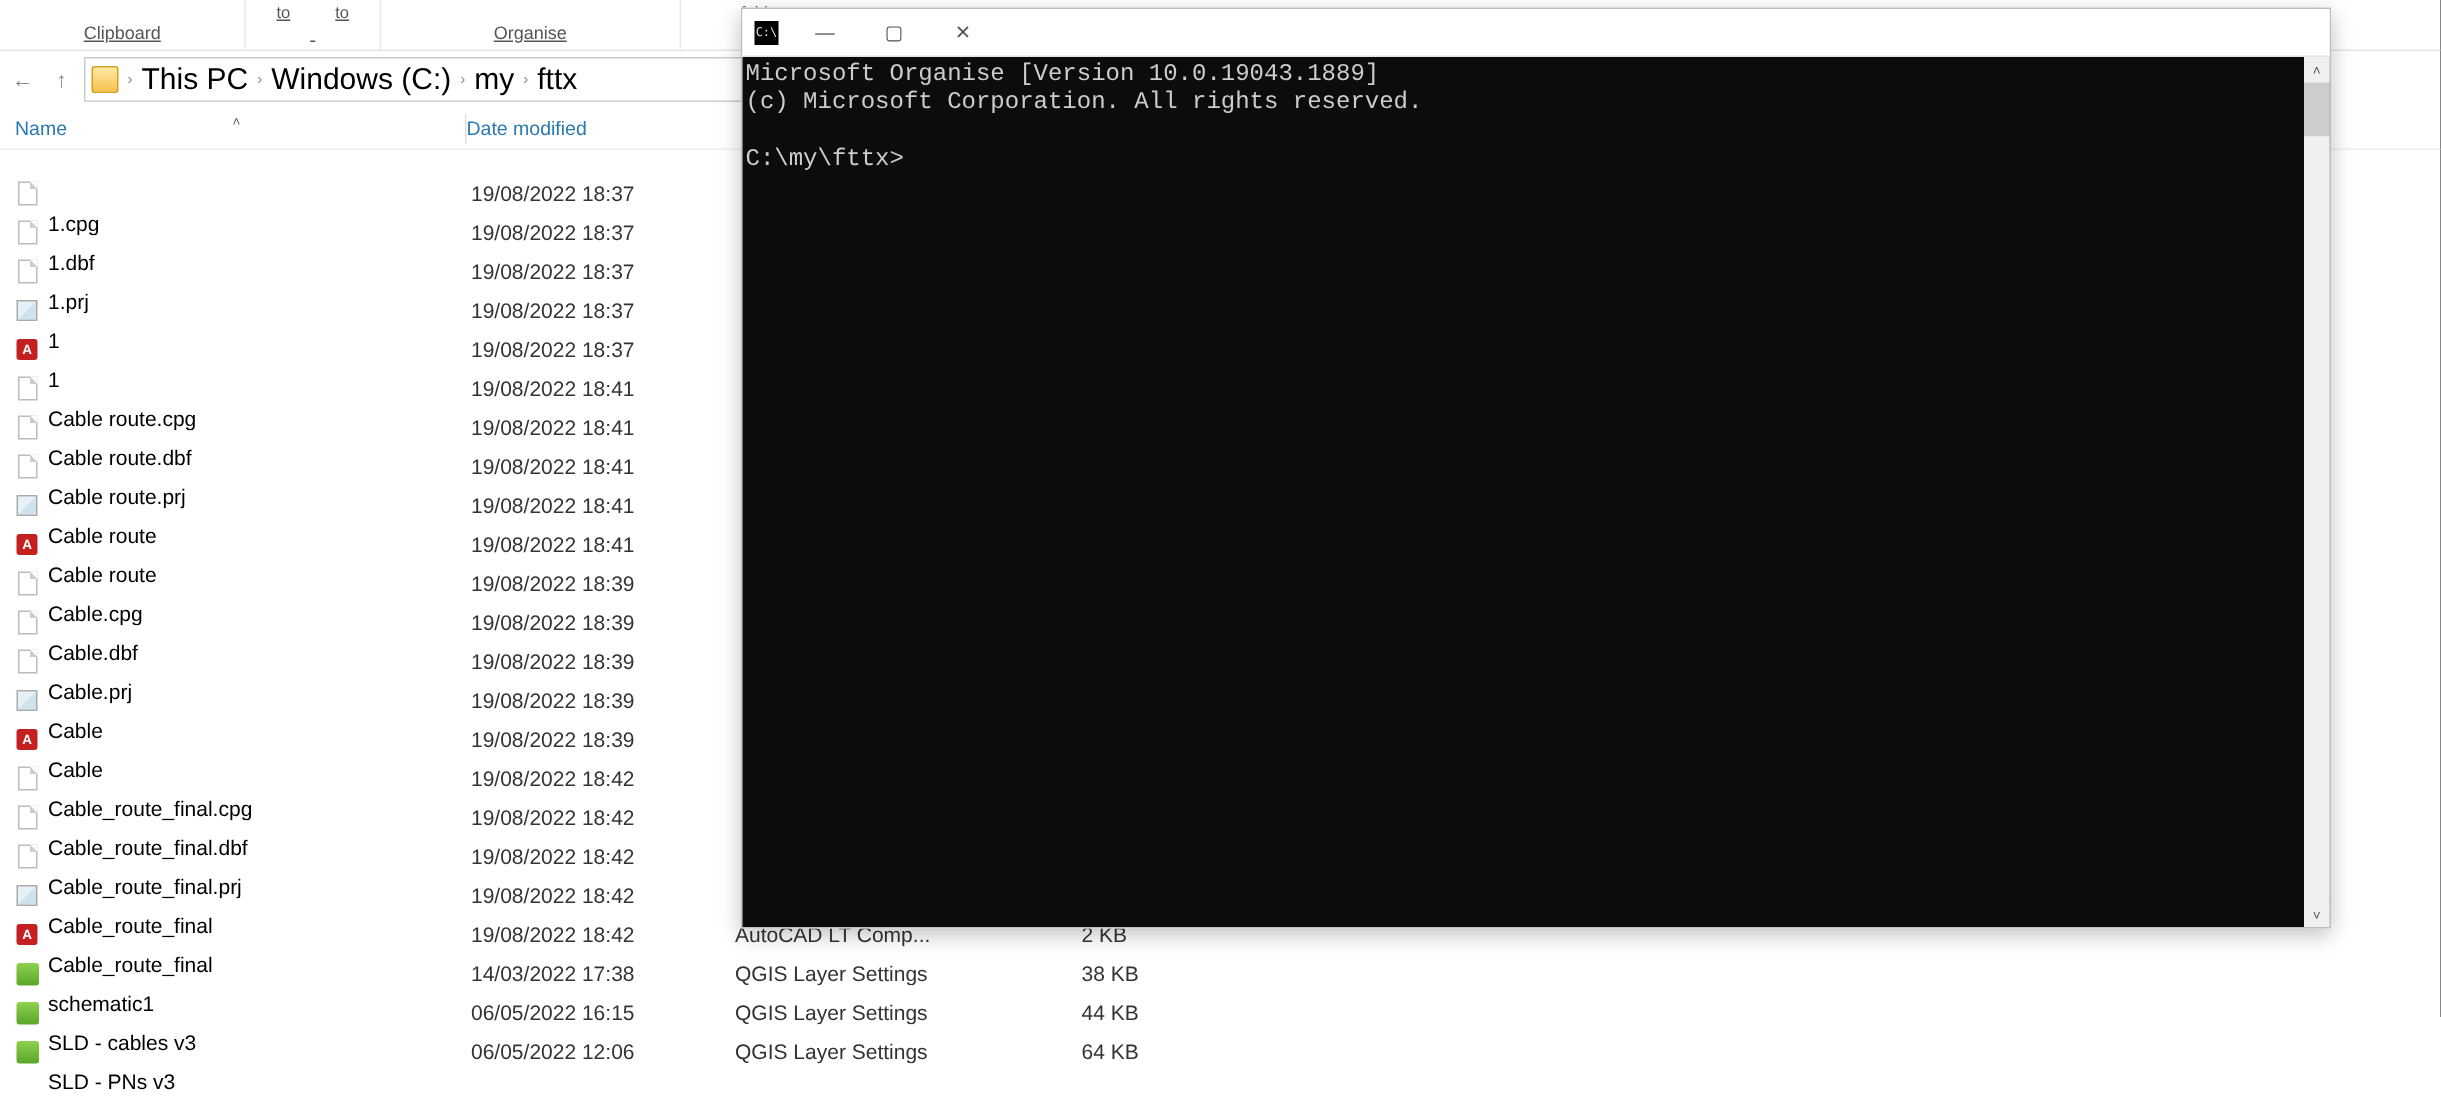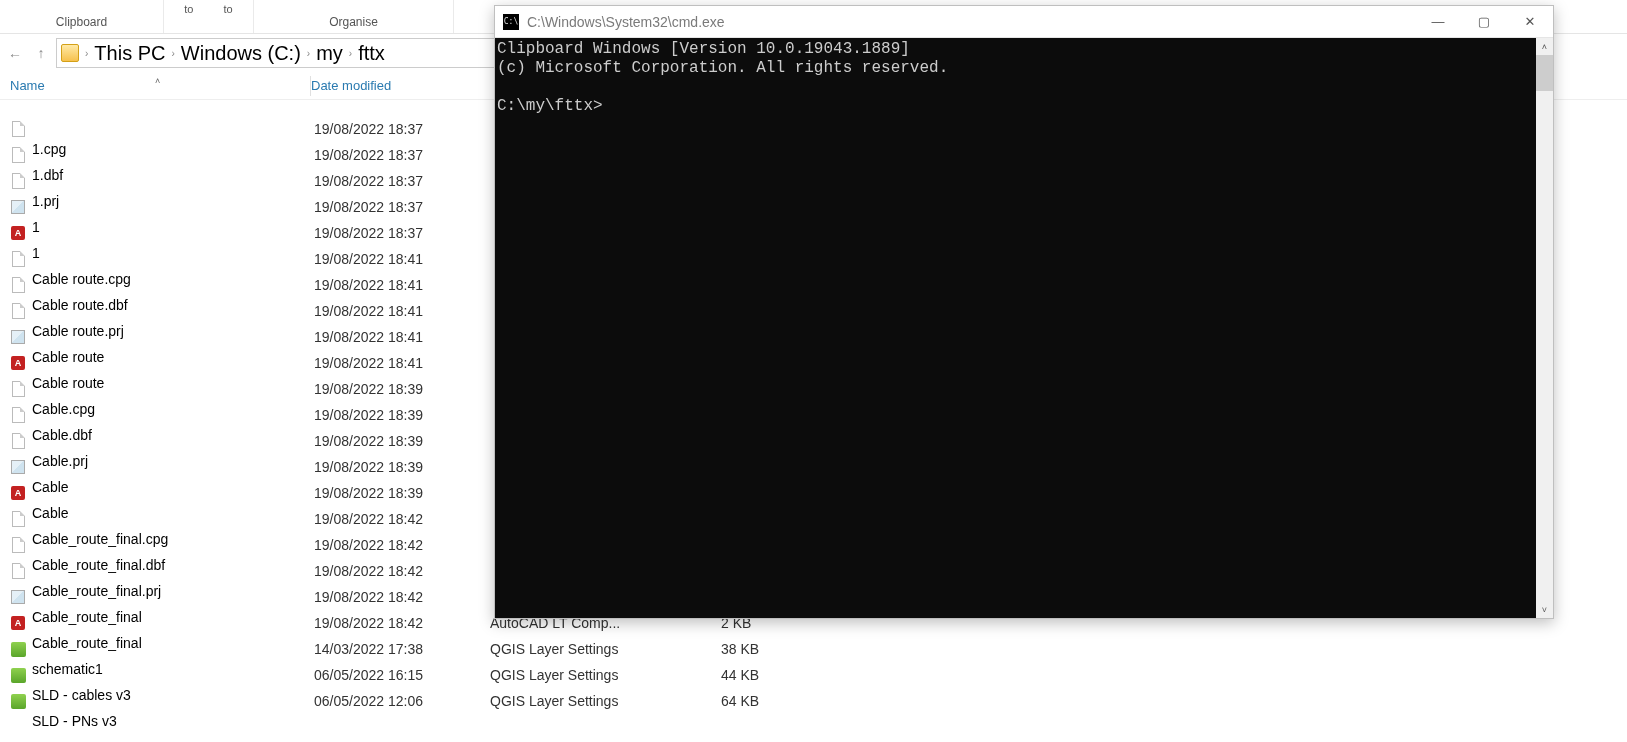--- a/index.html
+++ b/index.html
@@ -22,20 +22,21 @@
     font-size: 12px;
     color: #555;
   }
   .ribbon-group {
     display: flex;
     flex-direction: column;
     align-items: center;
     justify-content: flex-end;
     padding: 2px 6px 4px 6px;
     border-right: 1px solid #eaeaea;
+    text-decoration: underline;
   }
   .ribbon-group:last-child { border-right: none; }
   .ribbon-label-top {
     height: 12px;
     font-size: 11px;
     color: #555;
   }
   .ribbon-label-bottom {
     font-size: 12px;
     color: #555;
@@ -502,29 +503,28 @@
       <span class="fname">SLD - PNs v3</span>
       <span class="fdate">06/05/2022 12:06</span>
       <span class="ftype">QGIS Layer Settings</span>
       <span class="fsize">64 KB</span>
     </div>
   </div>
 
 <div class="cmd-window">
   <div class="cmd-titlebar">
     <div class="cmd-icon">C:\</div>
-    <div class="cmd-title">C:\Windows\System32\cmd.exe</div>
     <div class="cmd-btns">
       <div class="cmd-btn">—</div>
       <div class="cmd-btn">▢</div>
       <div class="cmd-btn">✕</div>
     </div>
   </div>
   <div class="cmd-body-wrap">
-    <div class="cmd-body"><span>Clipboard Windows [Version 10.0.19043.1889]</span>
+    <div class="cmd-body"><span>Microsoft Organise [Version 10.0.19043.1889]</span>
 <span>(c) Microsoft Corporation. All rights reserved.</span>
 
 <span>C:\my\fttx&gt;</span></div>
     <div class="cmd-scrollbar">
       <div class="cmd-scroll-btn">˄</div>
       <div class="cmd-scroll-thumb"></div>
       <div class="cmd-scroll-track"></div>
       <div class="cmd-scroll-btn">˅</div>
     </div>
   </div>

